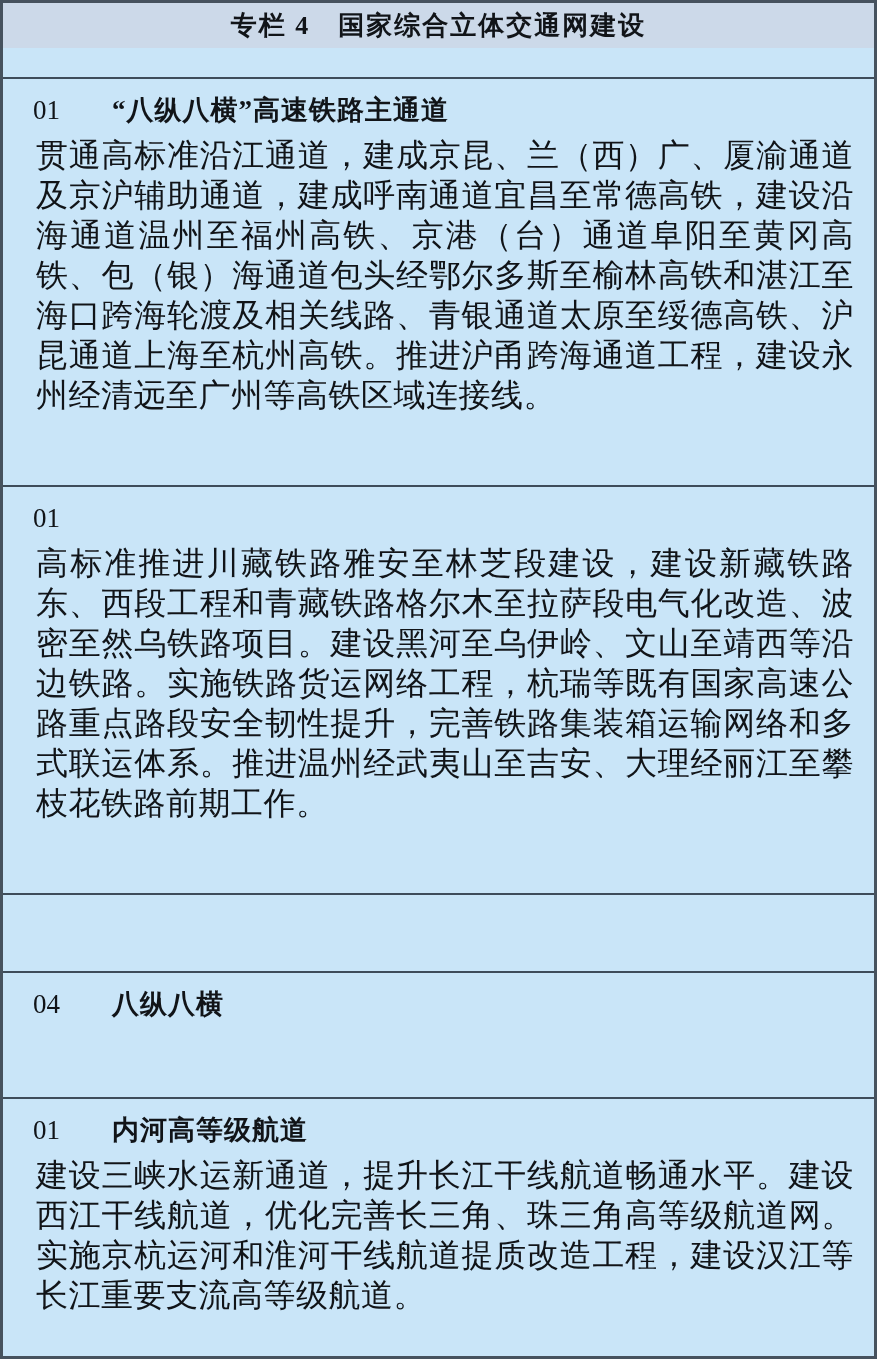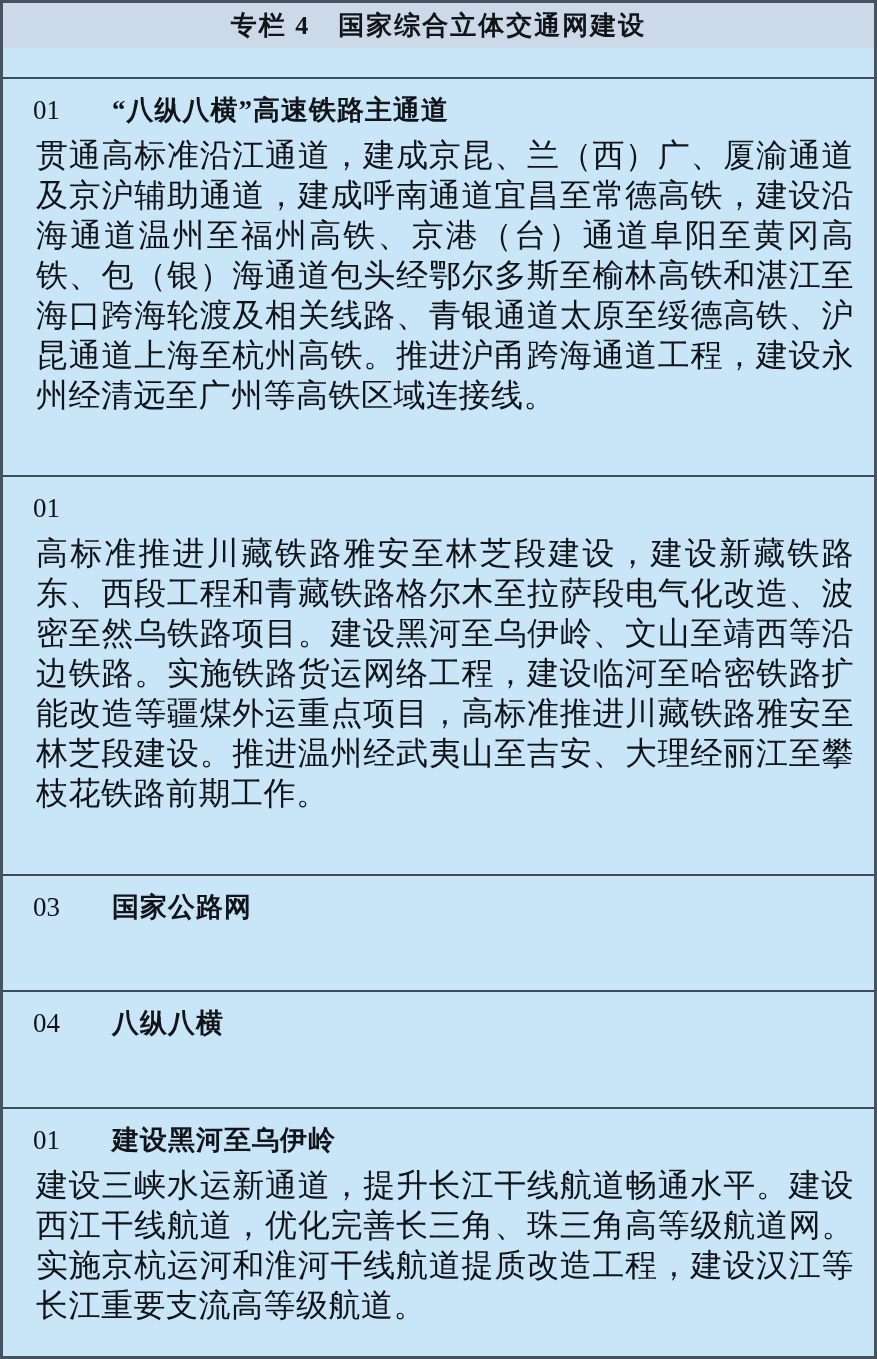--- a/index.html
+++ b/index.html
@@ -80,38 +80,34 @@
       <span class="section-number">01</span>
       <span class="section-title">“八纵八横”高速铁路主通道</span>
     </div>
     <p class="section-body">贯通高标准沿江通道，建成京昆、兰（西）广、厦渝通道及京沪辅助通道，建成呼南通道宜昌至常德高铁，建设沿海通道温州至福州高铁、京港（台）通道阜阳至黄冈高铁、包（银）海通道包头经鄂尔多斯至榆林高铁和湛江至海口跨海轮渡及相关线路、青银通道太原至绥德高铁、沪昆通道上海至杭州高铁。推进沪甬跨海通道工程，建设永州经清远至广州等高铁区域连接线。</p>
   </div>
 
   <div class="section">
     <div class="section-head">
       <span class="section-number">01</span>
     </div>
-    <p class="section-body">高标准推进川藏铁路雅安至林芝段建设，建设新藏铁路东、西段工程和青藏铁路格尔木至拉萨段电气化改造、波密至然乌铁路项目。建设黑河至乌伊岭、文山至靖西等沿边铁路。实施铁路货运网络工程，建设临河至哈密铁路扩能改造等疆煤外运重点项目，高标准推进川藏铁路雅安至林芝段建设。推进温州经武夷山至吉安、大理经丽江至攀枝花铁路前期工作。</p>
+    <p class="section-body">高标准推进川藏铁路雅安至林芝段建设，建设新藏铁路东、西段工程和青藏铁路格尔木至拉萨段电气化改造、波密至然乌铁路项目。建设黑河至乌伊岭、文山至靖西等沿边铁路。实施铁路货运网络工程，杭瑞等既有国家高速公路重点路段安全韧性提升，完善铁路集装箱运输网络和多式联运体系。推进温州经武夷山至吉安、大理经丽江至攀枝花铁路前期工作。</p>
   </div>
 
   <div class="section">
-    <div class="section-head">
-      <span class="section-number">03</span>
-      <span class="section-title">国家公路网</span>
-    </div>
   </div>
 
   <div class="section">
     <div class="section-head">
       <span class="section-number">04</span>
       <span class="section-title">八纵八横</span>
     </div>
   </div>
 
   <div class="section">
     <div class="section-head">
       <span class="section-number">01</span>
-      <span class="section-title">建设黑河至乌伊岭</span>
+      <span class="section-title">内河高等级航道</span>
     </div>
     <p class="section-body">建设三峡水运新通道，提升长江干线航道畅通水平。建设西江干线航道，优化完善长三角、珠三角高等级航道网。实施京杭运河和淮河干线航道提质改造工程，建设汉江等长江重要支流高等级航道。</p>
   </div>
 
 </div>
 
 </body></html>

